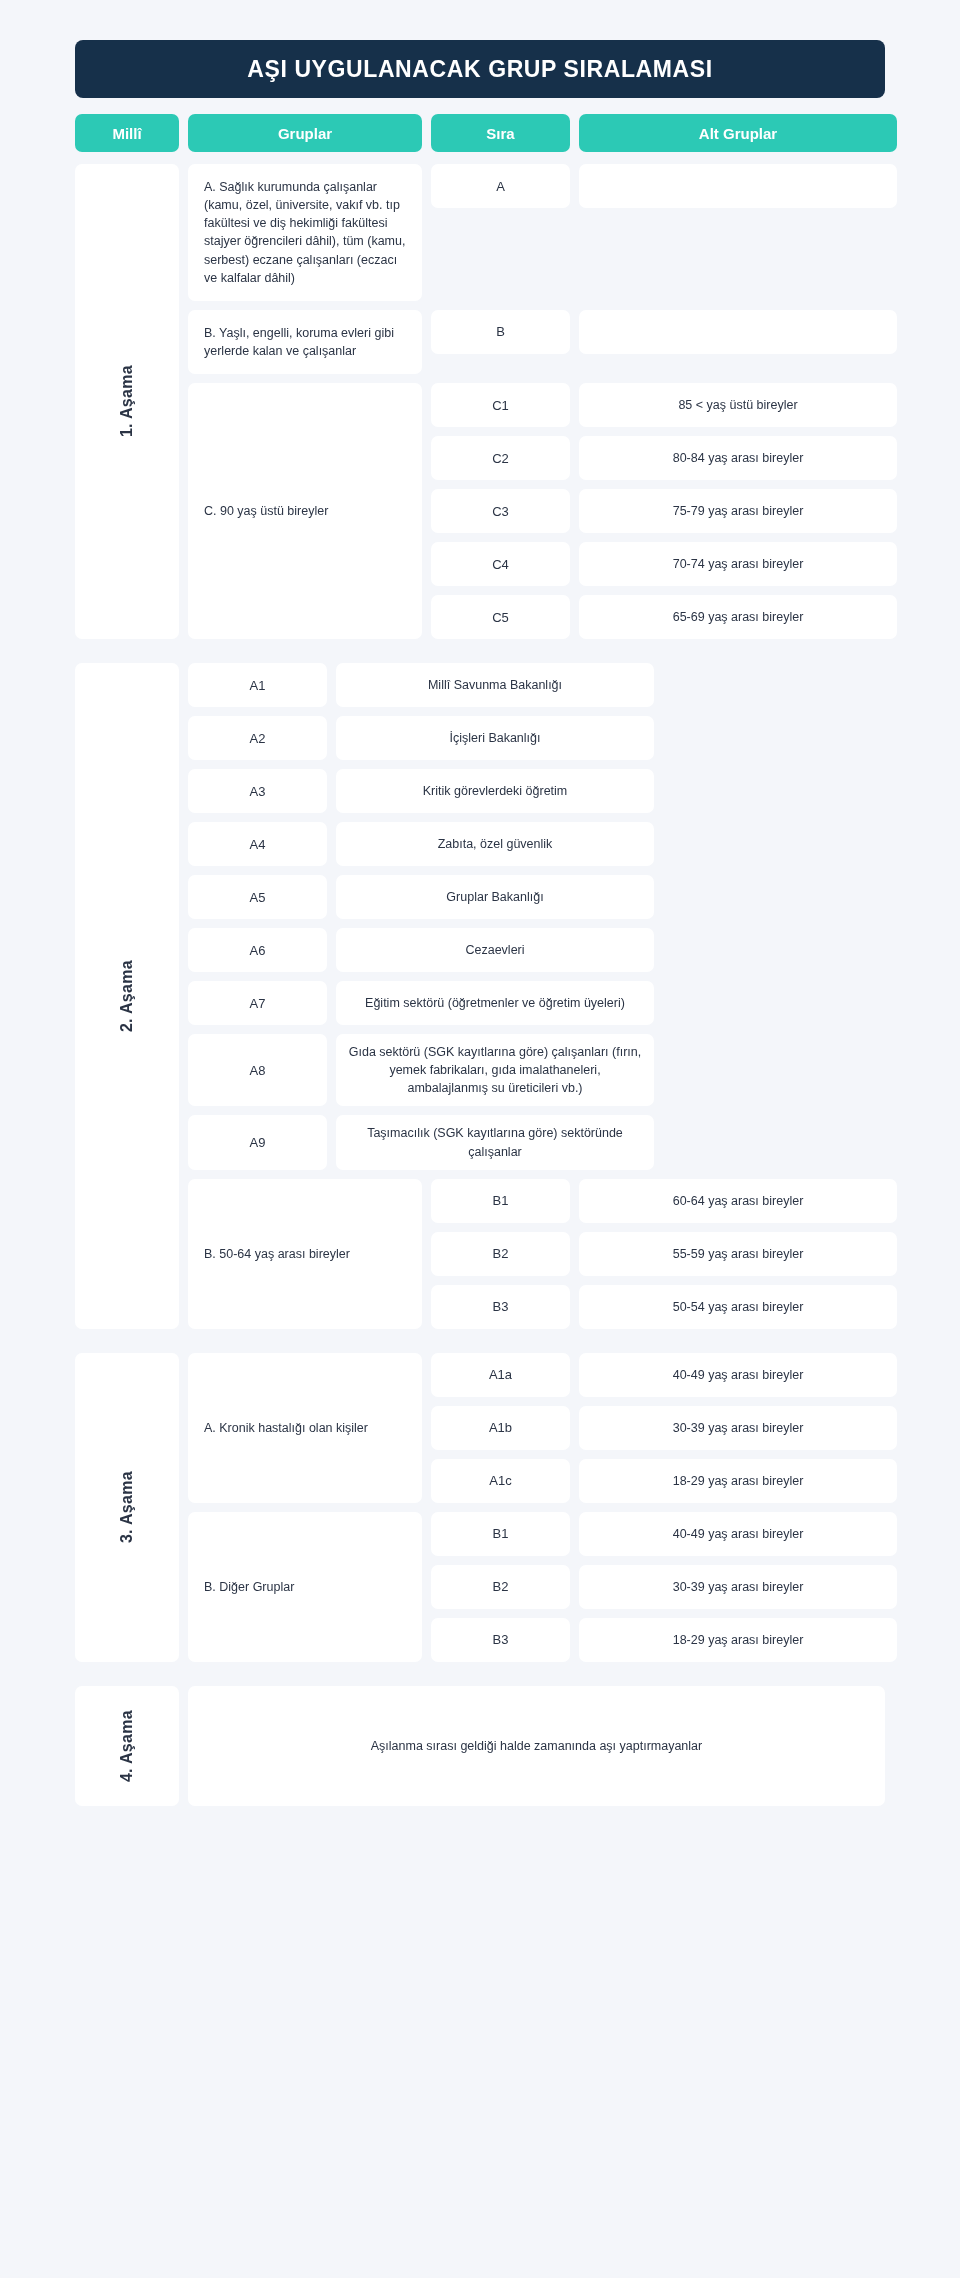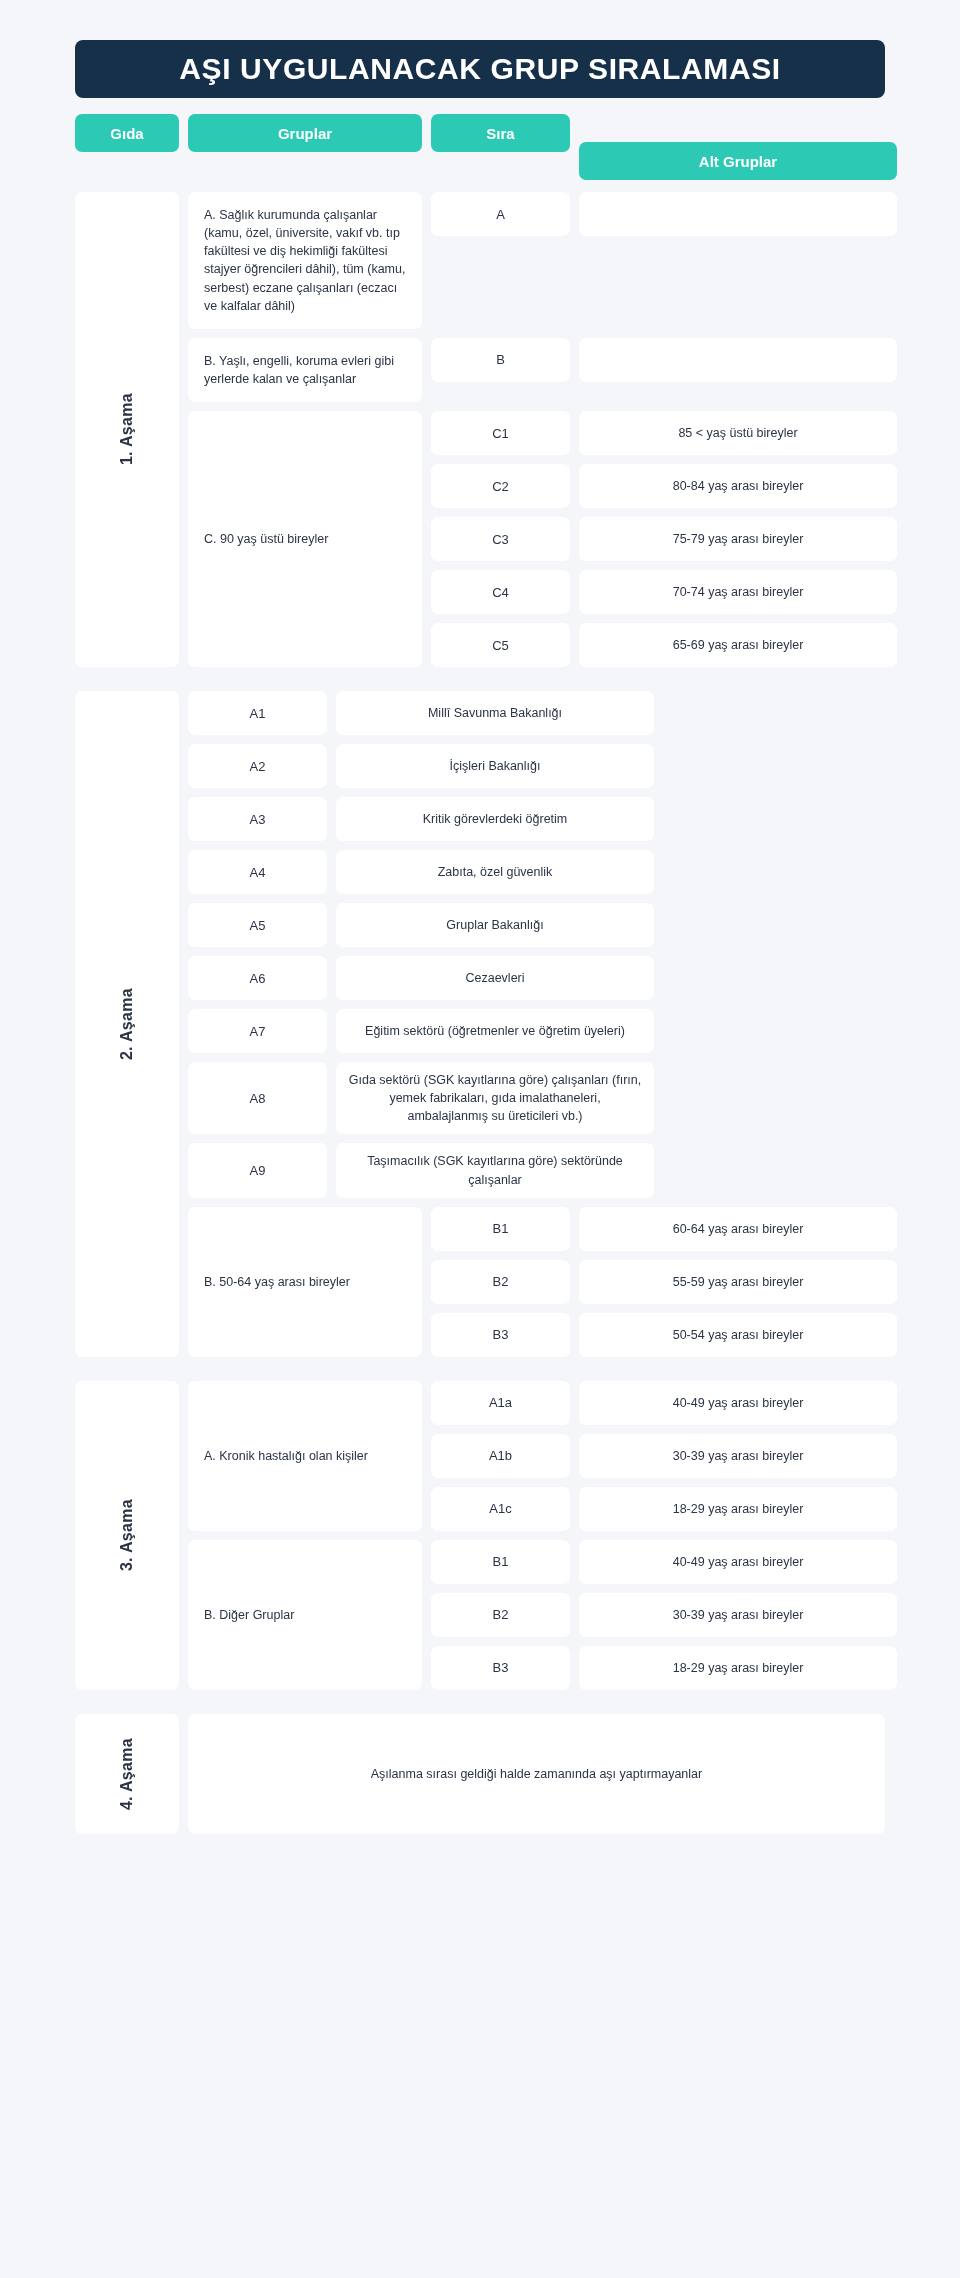--- a/index.html
+++ b/index.html
@@ -23,21 +23,21 @@
     background: #16304a;
     border-radius: 8px;
     height: 58px;
     display: flex;
     align-items: center;
     justify-content: center;
     margin-bottom: 16px;
   }
   .title-bar .title-text {
     color: #ffffff;
-    font-size: 30px;
+    font-size: 23px;
     font-weight: bold;
     letter-spacing: 0.6px;
     text-align: center;
   }
 
   
   .header-row {
     display: flex;
     gap: 9px;
     margin-bottom: 12px;
@@ -49,21 +49,21 @@
     display: flex;
     align-items: center;
     justify-content: center;
     color: #ffffff;
     font-size: 15px;
     font-weight: bold;
   }
   .col-stage { width: 104px; flex: 0 0 104px; }
   .col-group { width: 234px; flex: 0 0 234px; }
   .col-order { width: 139px; flex: 0 0 139px; }
-  .col-sub   { width: 318px; flex: 0 0 318px; margin-top: 28px; }
+  .col-sub   { width: 318px; flex: 0 0 318px; }
 
   
   .block {
     display: flex;
     gap: 9px;
     margin-bottom: 24px;
   }
 
   .card {
     background: #ffffff;
@@ -164,21 +164,21 @@
 </head>
 <body>
 
 <div class="page">
 
   <div class="title-bar">
     <div class="title-text">AŞI UYGULANACAK GRUP SIRALAMASI</div>
   </div>
 
   <div class="header-row">
-    <div class="hcell col-stage">Gıda</div>
+    <div class="hcell col-stage">Millî</div>
     <div class="hcell col-group">Gruplar</div>
     <div class="hcell col-order">Sıra</div>
     <div class="hcell col-sub">Alt Gruplar</div>
   </div>
 
   <div id="stages-container">
       <div class="block">
         <div class="card stage-card">
           <div class="stage-label">1. Aşama</div>
         </div>

